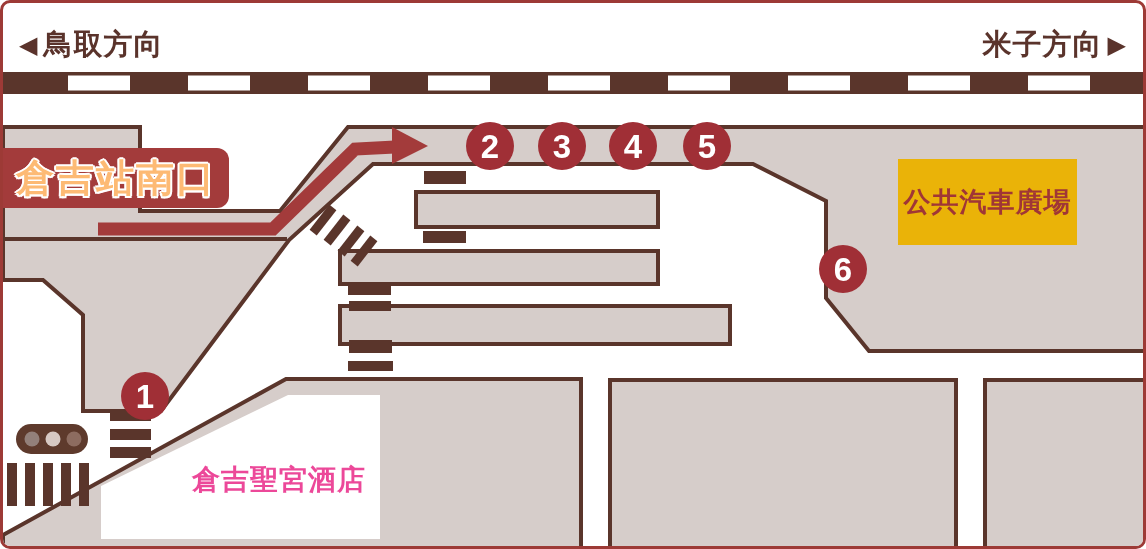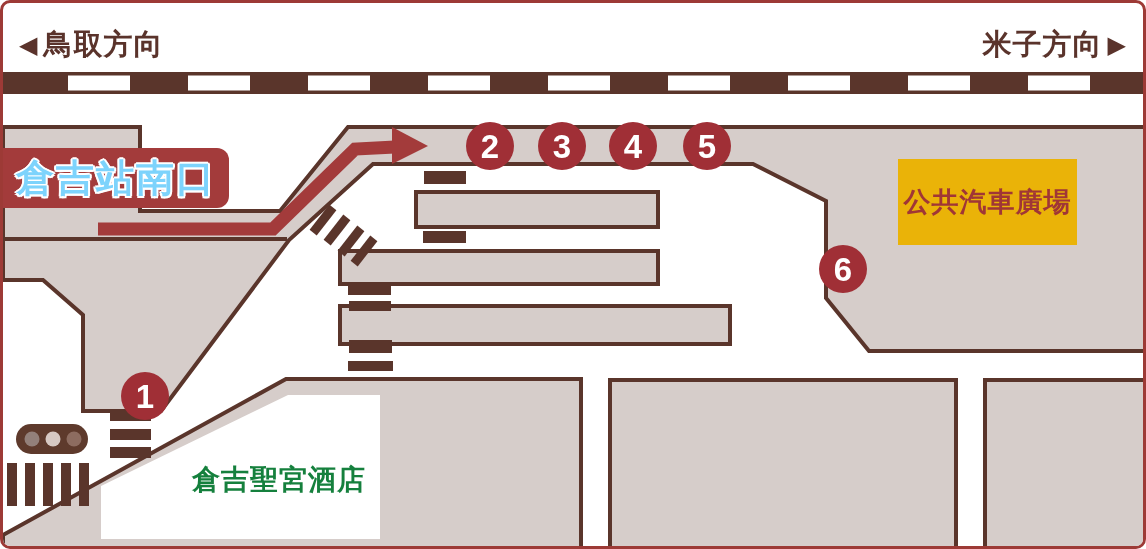--- a/index.html
+++ b/index.html
@@ -19,35 +19,35 @@
     display:flex;justify-content:space-between;align-items:center;
     font-size:29px;font-weight:bold;color:#5a332b;
     letter-spacing:1px;white-space:nowrap;
   }
   .dir{display:flex;align-items:center;gap:5px;}
   .dir .tri{font-size:24px;}
   .exit-badge{
     position:absolute;left:0;top:145px;width:226px;height:60px;
     background:#a33b3b;border-radius:0 12px 12px 0;
     display:flex;align-items:center;justify-content:center;
-    color:#7dd3fc;font-size:38px;font-weight:bold;letter-spacing:2px;
+    color:#fdba74;font-size:38px;font-weight:bold;letter-spacing:2px;
     white-space:nowrap;
     text-shadow:2px 0 0 #fff,-2px 0 0 #fff,0 2px 0 #fff,0 -2px 0 #fff,
                 1.5px 1.5px 0 #fff,-1.5px 1.5px 0 #fff,1.5px -1.5px 0 #fff,-1.5px -1.5px 0 #fff;
   }
   .plaza-box{
     position:absolute;left:895px;top:156px;width:179px;height:86px;
     background:#eab308;display:flex;align-items:center;justify-content:center;
   }
   .plaza-box span{
     color:#a03636;font-size:27px;font-weight:bold;white-space:nowrap;letter-spacing:1px;
   }
   .hotel-label{
     position:absolute;left:160px;top:458px;width:232px;
-    text-align:center;color:#15803d;font-size:28px;font-weight:bold;
+    text-align:center;color:#ec4899;font-size:28px;font-weight:bold;
     white-space:nowrap;letter-spacing:1px;
   }
   .stop{
     position:absolute;width:48px;height:48px;border-radius:50%;
     background:#a02f36;color:#fff;
     display:flex;align-items:center;justify-content:center;
     font-size:33px;font-weight:bold;line-height:1;
   }
 </style>
 </head>

